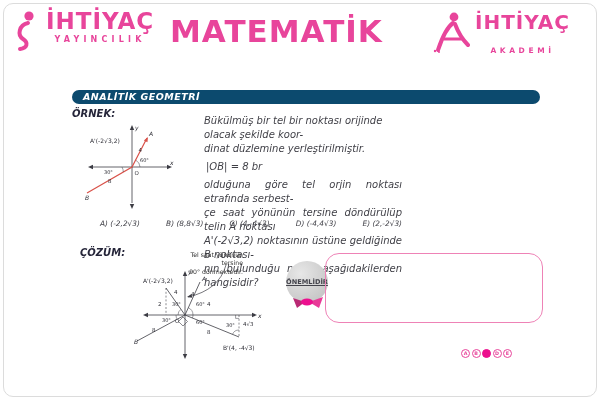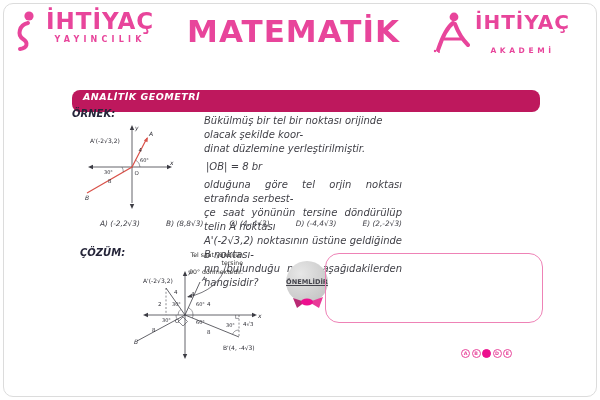--- a/index.html
+++ b/index.html
@@ -7,28 +7,28 @@
     width:600px;height:400px;position:relative;overflow:hidden;
     background:#ffffff;font-family:"DejaVu Sans", sans-serif;
   }
   .frame{position:absolute;left:3px;top:3px;right:3px;bottom:3px;
     border:1px solid #dcdcdc;border-radius:10px;pointer-events:none;}
   
   .logo-left{position:absolute;left:14px;top:10px;display:flex;gap:4px;align-items:flex-start;}
   .logo-col{display:flex;flex-direction:column;text-align:center;}
   .logo-title{font-size:23px;font-weight:bold;color:#e8459b;letter-spacing:1px;line-height:1;}
   .logo-sub{font-size:8px;font-weight:bold;color:#e8459b;letter-spacing:4.2px;margin-top:2px;}
-  .main-title{position:absolute;left:170px;top:13px;width:230px;text-align:right;
+  .main-title{position:absolute;left:170px;top:13px;width:230px;text-align:left;
     font-size:31px;font-weight:bold;color:#e8459b;letter-spacing:1px;}
   .logo-right{position:absolute;left:430px;top:12px;display:flex;gap:5px;align-items:flex-start;}
   .logo-title2{font-size:20px;font-weight:bold;color:#e8459b;letter-spacing:1px;line-height:1;}
   .logo-sub2{font-size:7.5px;font-weight:bold;color:#e8459b;letter-spacing:3.6px;margin-top:14px;}
   
-  .section-bar{position:absolute;left:72px;top:90px;width:468px;height:22px;
-    background:#be185d;border-radius:8px;color:#fff;font-size:9.5px;font-weight:bold;
+  .section-bar{position:absolute;left:72px;top:90px;width:468px;height:14px;
+    background:#0c4a6e;border-radius:8px;color:#fff;font-size:9.5px;font-weight:bold;
     font-style:italic;line-height:14px;padding-left:11px;letter-spacing:.5px;box-sizing:border-box;}
   
   .block-label{position:absolute;font-size:10px;font-weight:bold;font-style:italic;color:#26263a;}
   
   .problem{position:absolute;left:204px;top:114px;width:198px;
     font-size:10px;font-style:italic;color:#3f3f46;line-height:1.4;}
   .pre{white-space:pre-line;}
   .given{margin:4px 0 0 2px;}
   .question{margin-top:4px;text-align:justify;}
   .choices{position:absolute;left:100px;top:219px;width:302px;display:flex;

